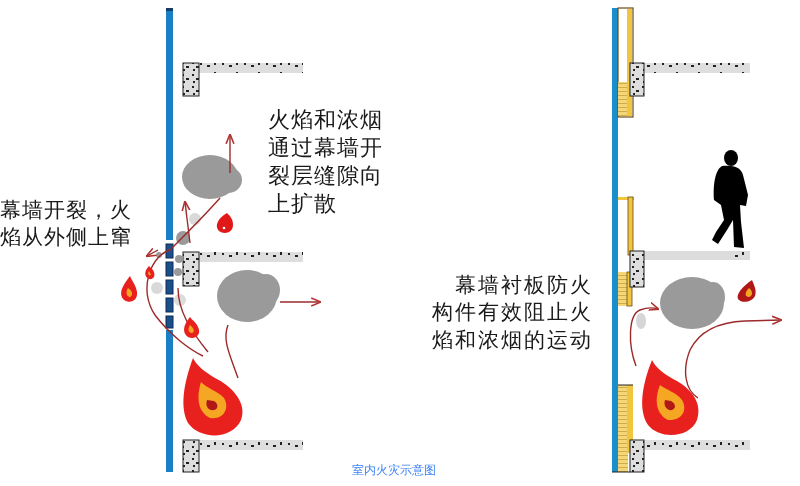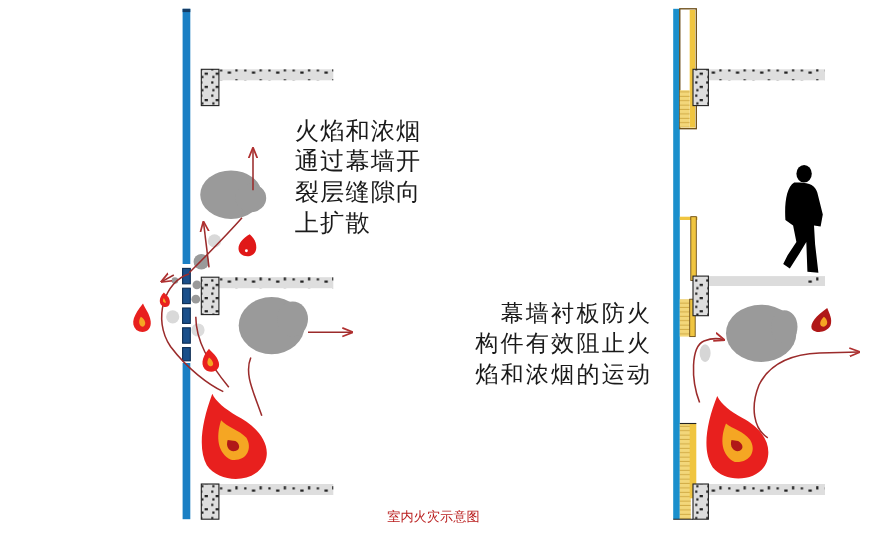--- a/index.html
+++ b/index.html
@@ -10,21 +10,21 @@
     font-family: "DejaVu Serif", "Liberation Serif", serif;
     color: #1a1a1a;
     line-height: 1.28;
     white-space: pre;
   }
   .label-left-top { left: 268px; top: 106px; font-size: 22px; letter-spacing: 1px; }
   .label-left-side { left: 0px; top: 197px; font-size: 21px; letter-spacing: 1px; }
   .label-right { left: 432px; top: 272px; font-size: 21px; letter-spacing: 2px; text-align: right; line-height: 1.3; }
   .caption {
     position: absolute; left: 352px; top: 462px;
-    font-family: "DejaVu Sans", sans-serif; font-size: 12px; color: #b91c1c;
+    font-family: "DejaVu Sans", sans-serif; font-size: 12px; color: #3b82f6;
   }
   svg { position: absolute; left: 0; top: 0; }
 </style>
 </head>
 <body>
 
 <div class="stage">
 
 <svg width="800" height="486" viewBox="0 0 800 486">
   <defs>
@@ -197,18 +197,20 @@
       <path d="M752 280 C742 287, 736 294, 738 299 C742 304, 752 302, 755 296 C757 290, 754 285, 752 280 Z" fill="#b01818"></path>
       <path d="M749 288 C744 293, 745 297, 749 297 C753 296, 753 291, 749 288 Z" fill="#f5a623"></path>
     </g>
   </g>
 </svg>
 
 <div class="label label-left-top">火焰和浓烟
 通过幕墙开
 裂层缝隙向
 上扩散</div>
+<div class="label label-left-side">幕墙开裂，火
+焰从外侧上窜</div>
 <div class="label label-right">幕墙衬板防火
 构件有效阻止火
 焰和浓烟的运动</div>
 <div class="caption">室内火灾示意图</div>
 
 </div>
 
 </body></html>

